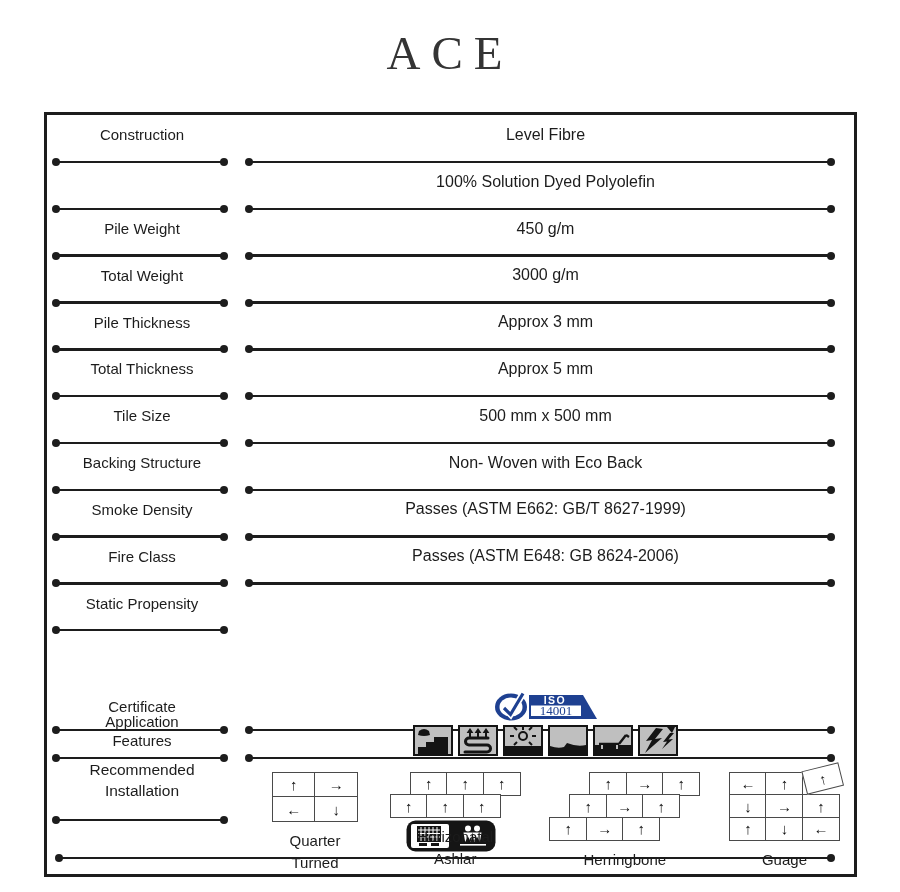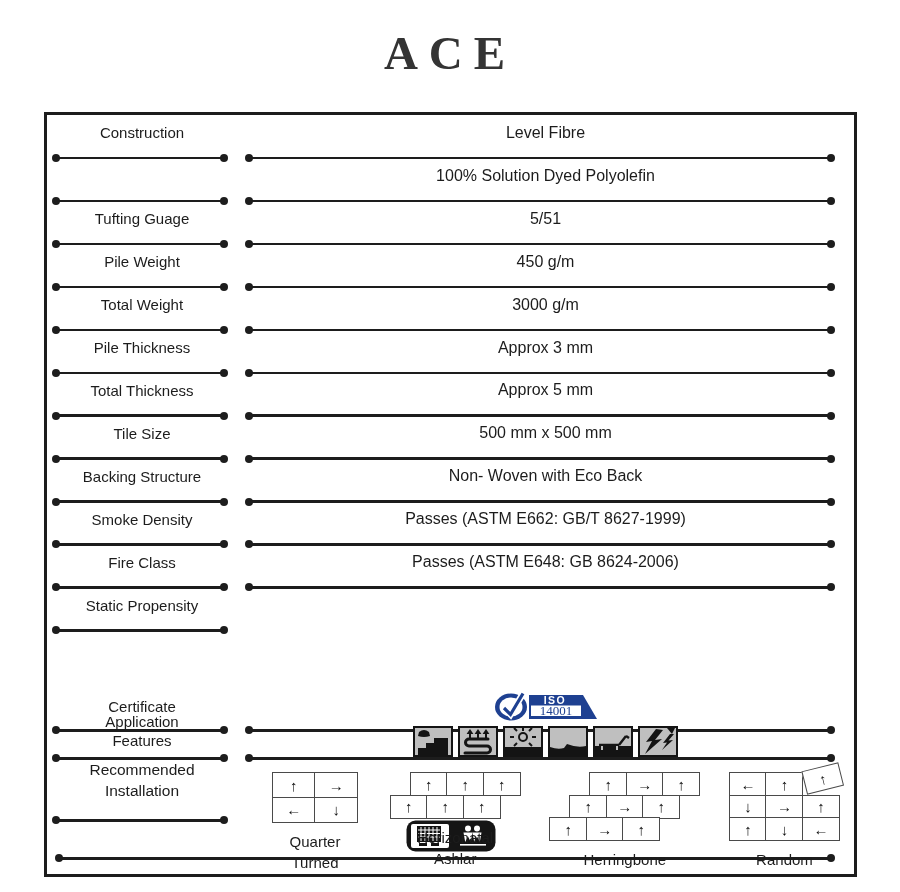--- a/index.html
+++ b/index.html
@@ -2,21 +2,21 @@
 <html><head>
 <meta charset="utf-8">
 <style>
   * { margin:0; padding:0; box-sizing:border-box; }
   html,body { width:900px; height:892px; background:#ffffff; font-family:"Liberation Sans", sans-serif; color:#1c1c1c; }
   .page { position:relative; width:900px; height:892px; overflow:hidden; }
 
   .brand-title {
     position:absolute; top:26px; left:0; width:100%;
     text-align:center; font-family:"Liberation Serif", serif;
-    font-size:47px; font-weight:bold; letter-spacing:11px; color:#343434;
+    font-size:47px; font-weight:normal; letter-spacing:11px; color:#343434;
   }
 
   .spec-box {
     position:absolute; left:44px; top:112px; width:813px; height:765px;
     border:3px solid #1d1d1d; display:flex; flex-direction:column;
   }
 
   .row { display:flex; width:100%; }
   .row.std { height:59px; }
   .row.app  { height:60px;flex-direction:column; }
@@ -86,30 +86,20 @@
       <div class="cell label-cell">
           <div class="rule"></div>
         </div>
       <div class="cell value-cell">
           <div class="cell-text">100% Solution Dyed Polyolefin</div>
           <div class="rule"></div>
         </div>
     </div>
     <div class="row std">
       <div class="cell label-cell">
-          <div class="cell-text">Tufting Guage</div>
-          <div class="rule"></div>
-        </div>
-      <div class="cell value-cell">
-          <div class="cell-text">5/51</div>
-          <div class="rule"></div>
-        </div>
-    </div>
-    <div class="row std">
-      <div class="cell label-cell">
           <div class="cell-text">Pile Weight</div>
           <div class="rule"></div>
         </div>
       <div class="cell value-cell">
           <div class="cell-text">450 g/m</div>
           <div class="rule"></div>
         </div>
     </div>
     <div class="row std">
       <div class="cell label-cell">
@@ -348,20 +338,20 @@
           <div class="prow">
             <div class="pcell">↓</div>
             <div class="pcell">→</div>
             <div class="pcell">↑</div>
           </div>
           <div class="prow">
             <div class="pcell">↑</div>
             <div class="pcell">↓</div>
             <div class="pcell">←</div>
           </div>
-          <div class="p-label">Random</div>
+          <div class="p-label">Guage</div>
         </div>
 
       </div>
     </div>
 
   </div>
 </div>
 
 </body></html>

